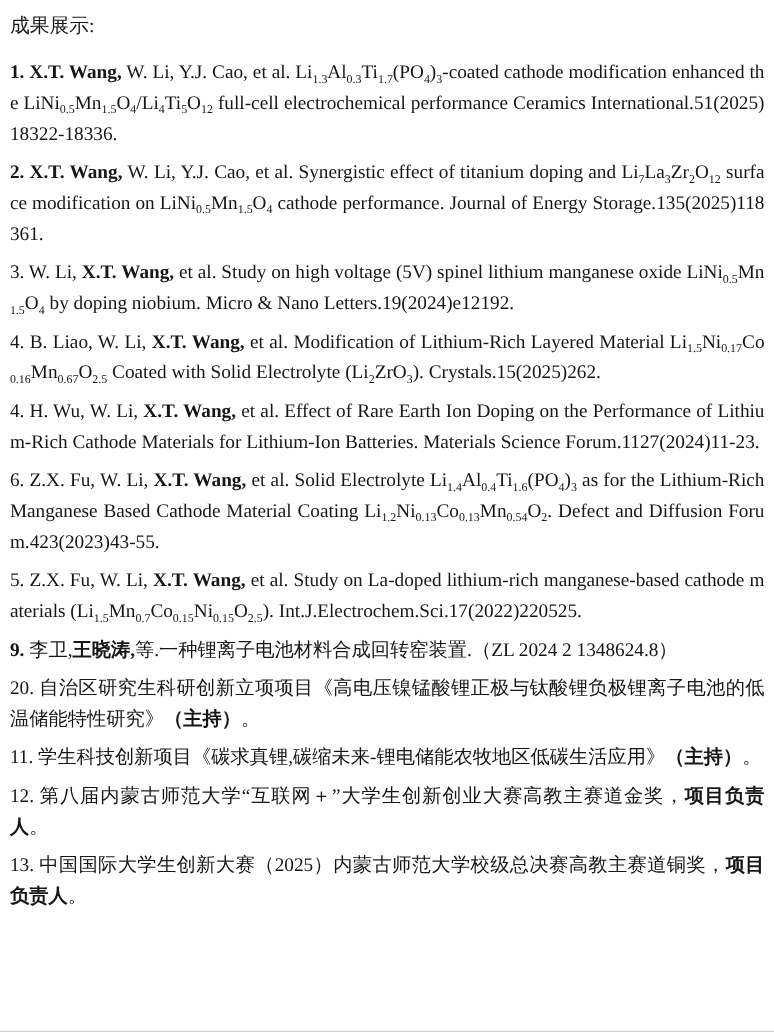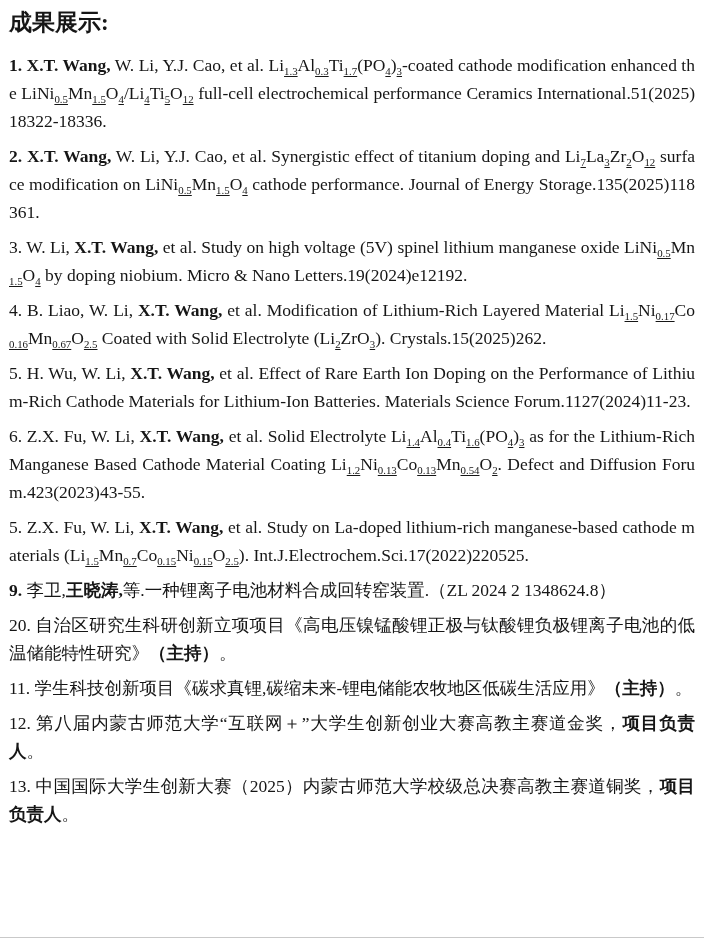--- a/index.html
+++ b/index.html
@@ -12,60 +12,59 @@
     height: 939px;
     overflow: hidden;
     position: relative;
     font-family: "Liberation Serif", "DejaVu Serif", serif;
     color: #161616;
   }
   .page {
     padding: 9px 9px 0 9px;
   }
   .heading {
-    font-size: 23px;
-    font-weight: bold;
+    font-size: 18px;
+    font-weight: normal;
     margin: 0 0 14px 0;
     line-height: 28px;
   }
   .pub {
     font-size: 17.5px;
     line-height: 28px;
     margin: 0 0 7px 0;
     text-align: justify;
     word-break: break-all;
   }
   .pub .bold { font-weight: bold; margin-top: 12px; }
   .pub sub {
     font-size: 0.62em;
     line-height: 0;
     vertical-align: baseline;
     position: relative;
     top: 4px;
-    text-decoration: underline;
   }
   .bottom-rule {
     position: absolute;
     left: 0;
     bottom: 1px;
     width: 704px;
     height: 0;
     border-top: 1px solid #c9c9c9;
   }
 </style>
 </head>
 <body>
 
 <div class="page">
   <h1 class="heading">成果展示:</h1>
   <p class="pub"><span class="bold">1. X.T. Wang,</span><span> W. Li, Y.J. Cao, et al. Li</span><sub>1.3</sub><span>Al</span><sub>0.3</sub><span>Ti</span><sub>1.7</sub><span>(PO</span><sub>4</sub><span>)</span><sub>3</sub><span>-coated cathode modification enhanced the LiNi</span><sub>0.5</sub><span>Mn</span><sub>1.5</sub><span>O</span><sub>4</sub><span>/Li</span><sub>4</sub><span>Ti</span><sub>5</sub><span>O</span><sub>12</sub><span> full-cell electrochemical performance Ceramics International.51(2025)18322-18336.</span></p>
   <p class="pub"><span class="bold">2. X.T. Wang,</span><span> W. Li, Y.J. Cao, et al. Synergistic effect of titanium doping and Li</span><sub>7</sub><span>La</span><sub>3</sub><span>Zr</span><sub>2</sub><span>O</span><sub>12</sub><span> surface modification on LiNi</span><sub>0.5</sub><span>Mn</span><sub>1.5</sub><span>O</span><sub>4</sub><span> cathode performance. Journal of Energy Storage.135(2025)118361.</span></p>
   <p class="pub"><span>3. W. Li, </span><span class="bold">X.T. Wang,</span><span> et al. Study on high voltage (5V) spinel lithium manganese oxide LiNi</span><sub>0.5</sub><span>Mn</span><sub>1.5</sub><span>O</span><sub>4</sub><span> by doping niobium. Micro &amp; Nano Letters.19(2024)e12192.</span></p>
   <p class="pub"><span>4. B. Liao, W. Li, </span><span class="bold">X.T. Wang,</span><span> et al. Modification of Lithium-Rich Layered Material Li</span><sub>1.5</sub><span>Ni</span><sub>0.17</sub><span>Co</span><sub>0.16</sub><span>Mn</span><sub>0.67</sub><span>O</span><sub>2.5</sub><span> Coated with Solid Electrolyte (Li</span><sub>2</sub><span>ZrO</span><sub>3</sub><span>). Crystals.15(2025)262.</span></p>
-  <p class="pub"><span>5. H. Wu, W. Li, </span><span class="bold">X.T. Wang,</span><span> et al. Effect of Rare Earth Ion Doping on the Performance of Lithium-Rich Cathode Materials for Lithium-Ion Batteries. Materials Science Forum.1127(2024)11-23.</span></p>
+  <p class="pub"><span>4. H. Wu, W. Li, </span><span class="bold">X.T. Wang,</span><span> et al. Effect of Rare Earth Ion Doping on the Performance of Lithium-Rich Cathode Materials for Lithium-Ion Batteries. Materials Science Forum.1127(2024)11-23.</span></p>
   <p class="pub"><span>6. Z.X. Fu, W. Li, </span><span class="bold">X.T. Wang,</span><span> et al. Solid Electrolyte Li</span><sub>1.4</sub><span>Al</span><sub>0.4</sub><span>Ti</span><sub>1.6</sub><span>(PO</span><sub>4</sub><span>)</span><sub>3</sub><span> as for the Lithium-Rich Manganese Based Cathode Material Coating Li</span><sub>1.2</sub><span>Ni</span><sub>0.13</sub><span>Co</span><sub>0.13</sub><span>Mn</span><sub>0.54</sub><span>O</span><sub>2</sub><span>. Defect and Diffusion Forum.423(2023)43-55.</span></p>
   <p class="pub"><span>5. Z.X. Fu, W. Li, </span><span class="bold">X.T. Wang,</span><span> et al. Study on La-doped lithium-rich manganese-based cathode materials (Li</span><sub>1.5</sub><span>Mn</span><sub>0.7</sub><span>Co</span><sub>0.15</sub><span>Ni</span><sub>0.15</sub><span>O</span><sub>2.5</sub><span>). Int.J.Electrochem.Sci.17(2022)220525.</span></p>
   <p class="pub"><span class="bold">9. </span><span>李卫,</span><span class="bold">王晓涛,</span><span>等.一种锂离子电池材料合成回转窑装置.（ZL 2024 2 1348624.8）</span></p>
   <p class="pub"><span>20. 自治区研究生科研创新立项项目《高电压镍锰酸锂正极与钛酸锂负极锂离子电池的低温储能特性研究》</span><span class="bold">（主持）</span><span>。</span></p>
   <p class="pub"><span>11. 学生科技创新项目《碳求真锂,碳缩未来-锂电储能农牧地区低碳生活应用》</span><span class="bold">（主持）</span><span>。</span></p>
   <p class="pub"><span>12. 第八届内蒙古师范大学“互联网＋”大学生创新创业大赛高教主赛道金奖，</span><span class="bold">项目负责人</span><span>。</span></p>
   <p class="pub"><span>13. 中国国际大学生创新大赛（2025）内蒙古师范大学校级总决赛高教主赛道铜奖，</span><span class="bold">项目负责人</span><span>。</span></p>
 </div>
 <div class="bottom-rule"></div>
 

